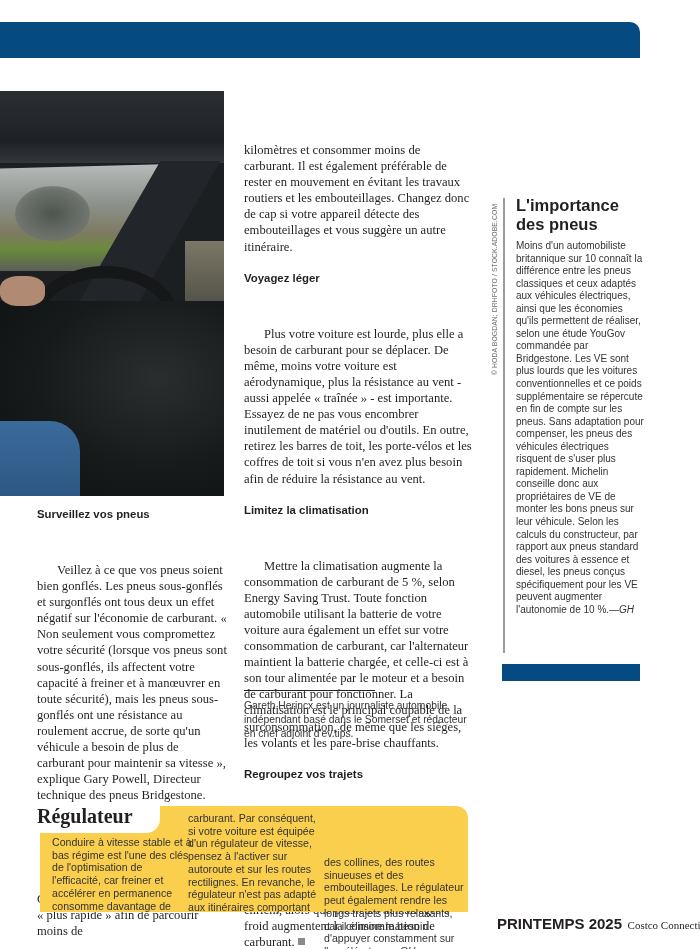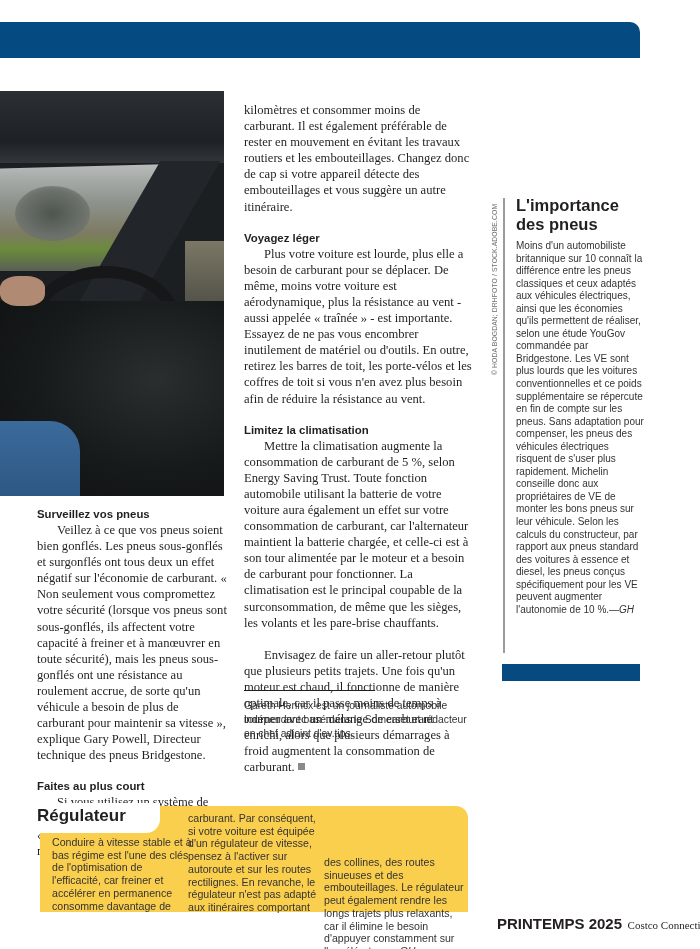--- a/index.html
+++ b/index.html
@@ -33,21 +33,21 @@
     .photo .logo-ring { position:absolute; left:78px; top:230px; width:18px; height:18px;
       border:2px solid #c9ccd0; border-radius:50%; }
     .photo .hand { position:absolute; left:0px; top:185px; width:45px; height:30px;
       background:#b08a72; border-radius:40%; }
     .photo .arm { position:absolute; left:0; top:210px; width:224px; height:195px;
       background: radial-gradient(ellipse at 70% 40%,#2a2e2f 0%,#171a1b 55%,#0e1011 100%); }
     .photo .jeans { position:absolute; left:0; top:330px; width:80px; height:75px;
       background: linear-gradient(180deg,#3b6b9b,#2d5784); border-top-right-radius:30px; }
 
     .col { position:absolute; font-size:12.6px; line-height:16.1px; color:#231f20; }
-    .col p { text-align:left; }
+    .col p { text-align:left;margin-top:40px; }
     .col p.indent { text-indent: 20px; }
     .h3 { font-family:"Liberation Sans", sans-serif; font-weight:bold; font-size:11.4px; line-height:15px; color:#231f20; }
     .col1 { left:37px; top:507px; width:190px; }
     .col2 { left:244px; top:102px; width:228px; }
     .gap { height:16px; }
     .end-mark { display:inline-block; width:7px; height:7px; background:#8a8a8a; margin-left:3px; vertical-align:1px; }
 
     .bio-rule { position:absolute; left:244px; top:690px; width:131px; height:1px; background:#231f20; }
     .bio { position:absolute; left:244px; top:699px; width:232px; font-family:"Liberation Sans", sans-serif;
       font-size:10.3px; line-height:14.2px; color:#333; }
@@ -60,22 +60,22 @@
     .sidebar-title { position:absolute; left:516px; top:196px; width:130px; font-family:"Liberation Sans", sans-serif;
       font-size:16.5px; line-height:19px; font-weight:bold; color:#231f20; }
     .sidebar-body { position:absolute; left:516px; top:240px; width:128px; font-family:"Liberation Sans", sans-serif;
       font-size:10px; line-height:12.55px; color:#333; }
     .sidebar-bar { position:absolute; left:502px; top:664px; width:138px; height:17px; background:#054a80; }
 
     .reg-box { position:absolute; left:40px; top:806px; width:428px; height:106px; background:#fbcf4e;
       border-top-right-radius:12px; }
     .reg-tab { position:absolute; left:30px; top:803px; width:130px; height:30px; background:#ffffff;
       border-bottom-right-radius:14px; }
-    .reg-title { position:absolute; left:37px; top:805px; font-family:Liberation Sans, sans-serif;
-      font-size:17px; font-weight:bold; color:#231f20; line-height:22px; }
+    .reg-title { position:absolute; left:37px; top:805px; font-family:Liberation Serif, serif;
+      font-size:20px; font-weight:bold; color:#231f20; line-height:22px; }
     .reg-col { position:absolute; font-family:"Liberation Sans", sans-serif; font-size:10.6px; line-height:12.7px; color:#333; }
     .reg-c1 { left:52px; top:836px; width:140px; }
     .reg-c2 { left:188px; top:812px; width:135px; }
     .reg-c3 { left:324px; top:856px; width:143px; }
     .reg-col em, .sidebar-body em { font-style:italic; }
 
     .footer { position:absolute; left:497px; top:915px; font-size:10px; color:#231f20; white-space:nowrap; }
     .footer .season { font-family:"Liberation Sans", sans-serif; font-weight:bold; font-size:15px; }
     .footer .mag { font-family:"Liberation Serif", serif; font-size:11px; margin-left:3px; }
     .footer .page { font-family:"Liberation Sans", sans-serif; font-weight:bold; font-size:13px; margin-left:5px; }
@@ -109,20 +109,21 @@
 
 <div class="col col2">
   <p>kilomètres et consommer moins de carburant. Il est également préférable de rester en mouvement en évitant les travaux routiers et les embouteillages. Changez donc de cap si votre appareil détecte des embouteillages et vous suggère un autre itinéraire.</p>
   <div class="gap"></div>
   <div class="h3">Voyagez léger</div>
   <p class="indent">Plus votre voiture est lourde, plus elle a besoin de carburant pour se déplacer. De même, moins votre voiture est aérodynamique, plus la résistance au vent - aussi appelée « traînée » - est importante. Essayez de ne pas vous encombrer inutilement de matériel ou d'outils. En outre, retirez les barres de toit, les porte-vélos et les coffres de toit si vous n'en avez plus besoin afin de réduire la résistance au vent.</p>
   <div class="gap"></div>
   <div class="h3">Limitez la climatisation</div>
   <p class="indent">Mettre la climatisation augmente la consommation de carburant de 5 %, selon Energy Saving Trust. Toute fonction automobile utilisant la batterie de votre voiture aura également un effet sur votre consommation de carburant, car l'alternateur maintient la batterie chargée, et celle-ci est à son tour alimentée par le moteur et a besoin de carburant pour fonctionner. La climatisation est le principal coupable de la surconsommation, de même que les sièges, les volants et les pare-brise chauffants.</p>
   <div class="gap"></div>
+  <div class="h3">Regroupez vos trajets</div>
   <p class="indent"><span>Envisagez de faire un aller-retour plutôt que plusieurs petits trajets. Une fois qu'un moteur est chaud, il fonctionne de manière optimale, car il passe moins de temps à tourner avec un mélange de carburant enrichi, alors que plusieurs démarrages à froid augmentent la consommation de carburant.</span><span class="end-mark"></span></p>
 </div>
 
 <div class="bio-rule"></div>
 <div class="bio">Gareth Herincx est un journaliste automobile indépendant basé dans le Somerset et rédacteur en chef adjoint d'ev.tips.</div>
 
 <div class="credit">© HODA BOGDAN; DRHFOTO / STOCK.ADOBE.COM</div>
 
 <div class="sidebar-rule"></div>
 <div class="sidebar-title">

